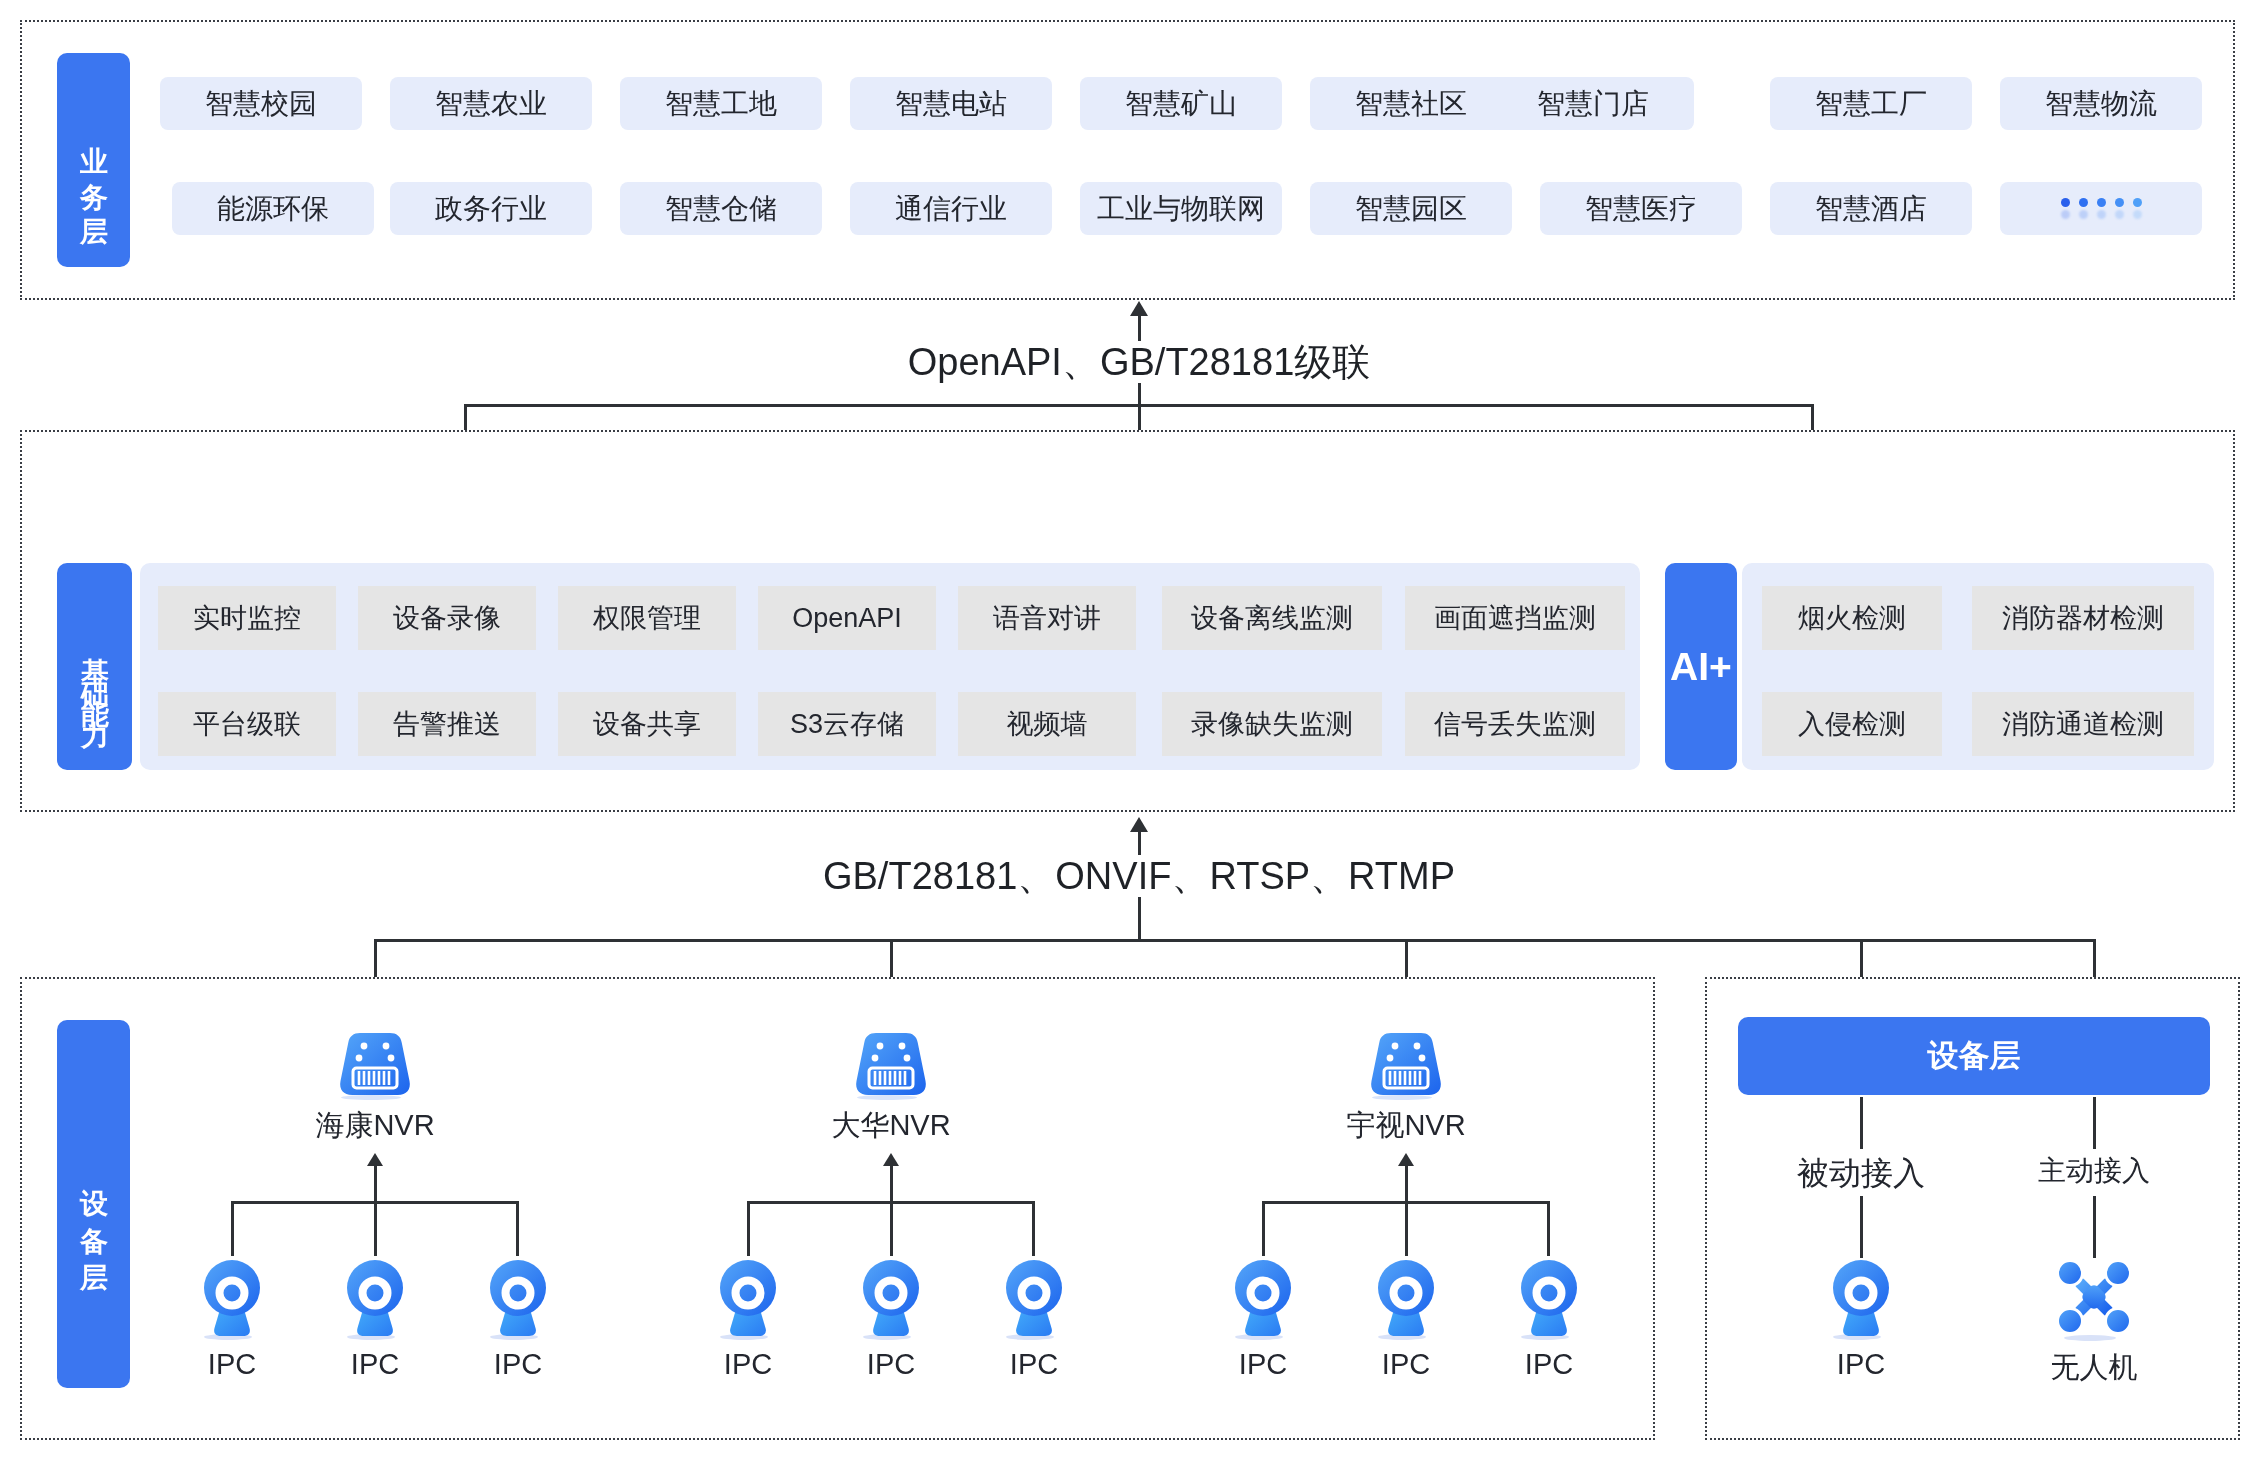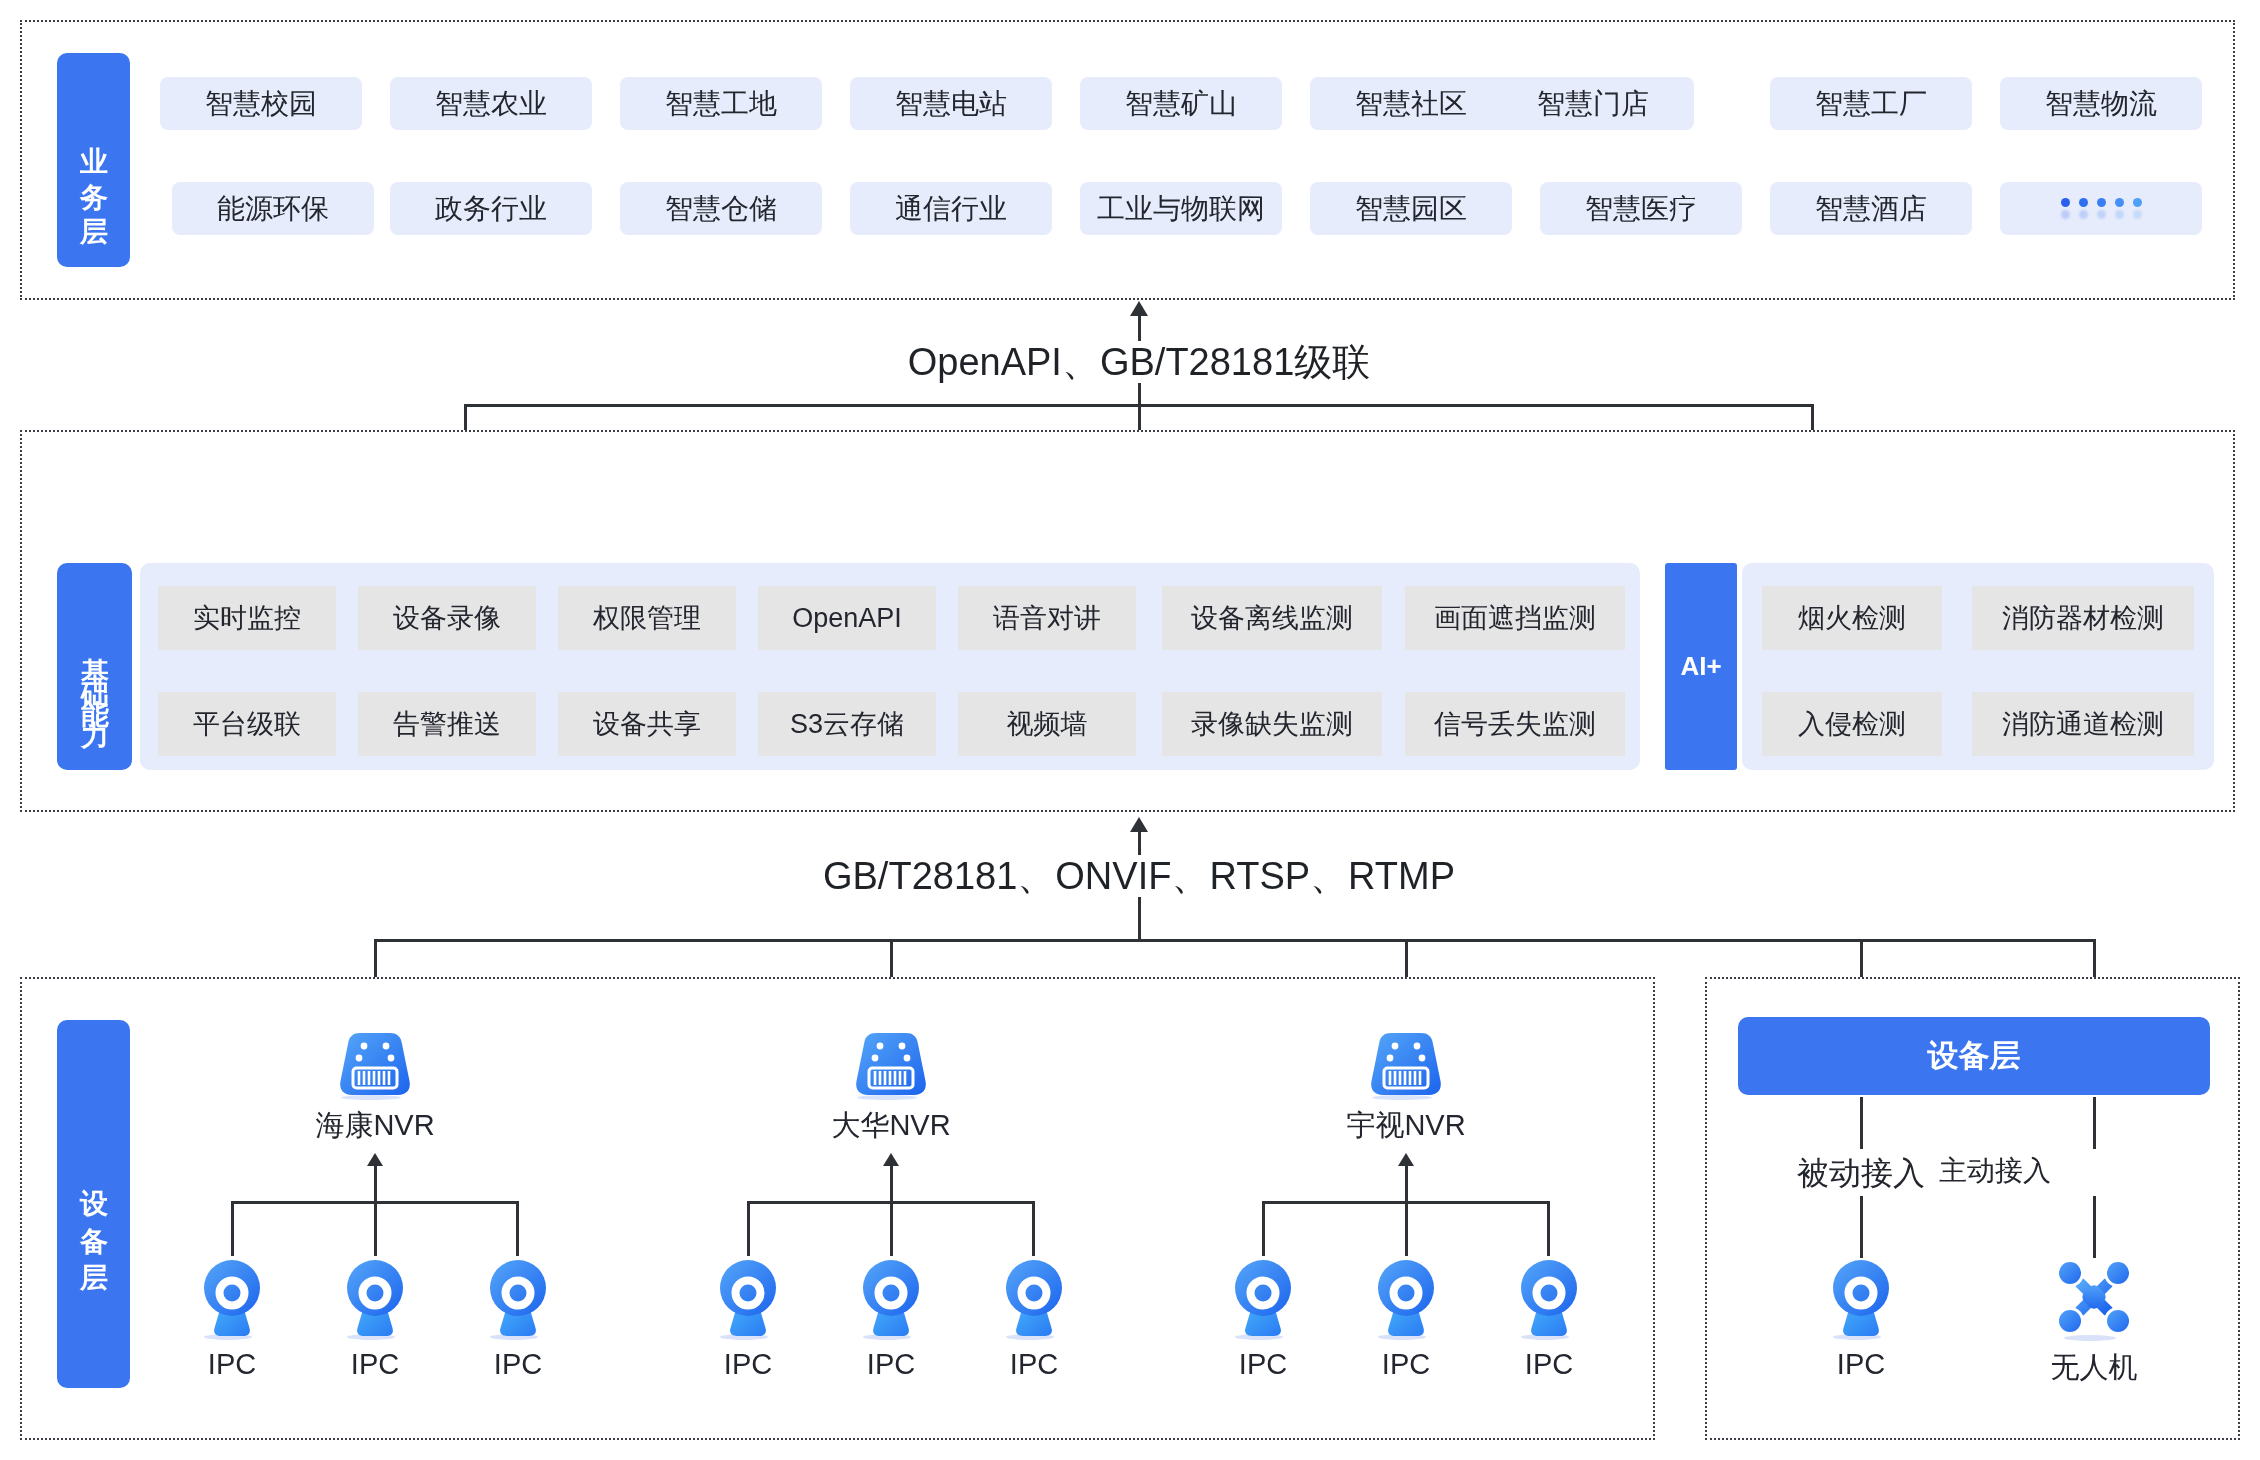--- a/index.html
+++ b/index.html
@@ -124,21 +124,21 @@
   <div class="wbox" style="left:1405px;top:586px;width:220px;">画面遮挡监测</div>
 
   <div class="wbox" style="left:158px;top:692px;width:178px;">平台级联</div>
   <div class="wbox" style="left:358px;top:692px;width:178px;">告警推送</div>
   <div class="wbox" style="left:558px;top:692px;width:178px;">设备共享</div>
   <div class="wbox" style="left:758px;top:692px;width:178px;">S3云存储</div>
   <div class="wbox" style="left:958px;top:692px;width:178px;">视频墙</div>
   <div class="wbox" style="left:1162px;top:692px;width:220px;">录像缺失监测</div>
   <div class="wbox" style="left:1405px;top:692px;width:220px;">信号丢失监测</div>
 
-  <div class="bluebar" style="left:1665px;top:563px;width:72px;height:207px;font-size:26px;border-radius:3px;">AI+</div>
+  <div class="bluebar" style="left:1665px;top:563px;width:72px;height:207px;font-size:39px;border-radius:10px;">AI+</div>
   <div class="container" style="left:1742px;top:563px;width:472px;height:207px;"></div>
   <div class="wbox" style="left:1762px;top:586px;width:180px;">烟火检测</div>
   <div class="wbox" style="left:1972px;top:586px;width:222px;">消防器材检测</div>
   <div class="wbox" style="left:1762px;top:692px;width:180px;">入侵检测</div>
   <div class="wbox" style="left:1972px;top:692px;width:222px;">消防通道检测</div>
 
   <div class="vline" style="left:1138px;top:830px;height:111px;"></div>
   <div class="arrow-up" style="left:1130px;top:817px;"></div>
   <div class="conn-label" style="left:739px;top:855px;width:800px;">GB/T28181、ONVIF、RTSP、RTMP</div>
 
@@ -271,21 +271,21 @@
 
   <div class="dashed-box" style="left:1705px;top:977px;width:535px;height:463px;"></div>
   <div class="bluebar" style="left:1738px;top:1017px;width:472px;height:78px;font-size:31px;border-radius:10px;">设备层</div>
 
   <div class="vline" style="left:1860px;top:1097px;height:52px;"></div>
   <div class="vline" style="left:1860px;top:1196px;height:62px;"></div>
   <div class="vline" style="left:2093px;top:1097px;height:52px;"></div>
   <div class="vline" style="left:2093px;top:1196px;height:62px;"></div>
 
   <div class="node-label" style="left:1731px;top:1152px;width:260px;font-size:32px;">被动接入</div>
-  <div class="node-label" style="left:1865px;top:1152px;width:260px;font-size:28px;">主动接入</div>
+  <div class="node-label" style="left:1964px;top:1152px;width:260px;font-size:28px;">主动接入</div>
 
   <svg class="icon" style="left:1828px;top:1258px;" width="66" height="82" viewBox="0 0 66 82">
     <ellipse cx="29" cy="79" rx="24" ry="3" fill="#D9E2F8"></ellipse>
     <path d="M22 48 H44 L50.5 70 C52 75.5 49 78 44 78 H22 C17 78 14 75.5 15.5 70 Z" fill="url(#gB)"></path>
     <circle cx="33" cy="30" r="28" fill="url(#gA)"></circle>
     <circle cx="33" cy="35" r="12.5" fill="none" stroke="#fff" stroke-width="8"></circle>
   </svg>
   <div class="node-label" style="left:1801px;top:1348px;width:120px;">IPC</div>
 
   <svg class="icon" style="left:2054px;top:1257px;" width="80" height="84" viewBox="0 0 80 84">

